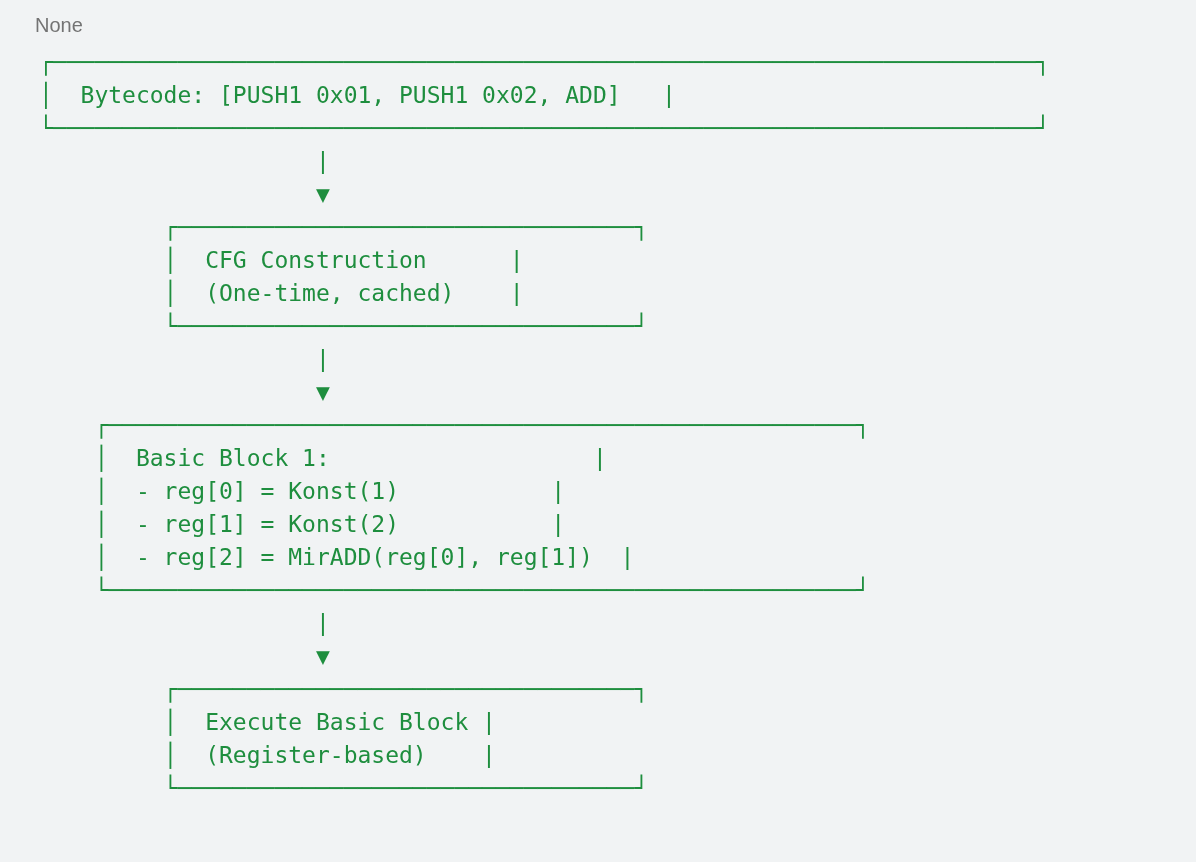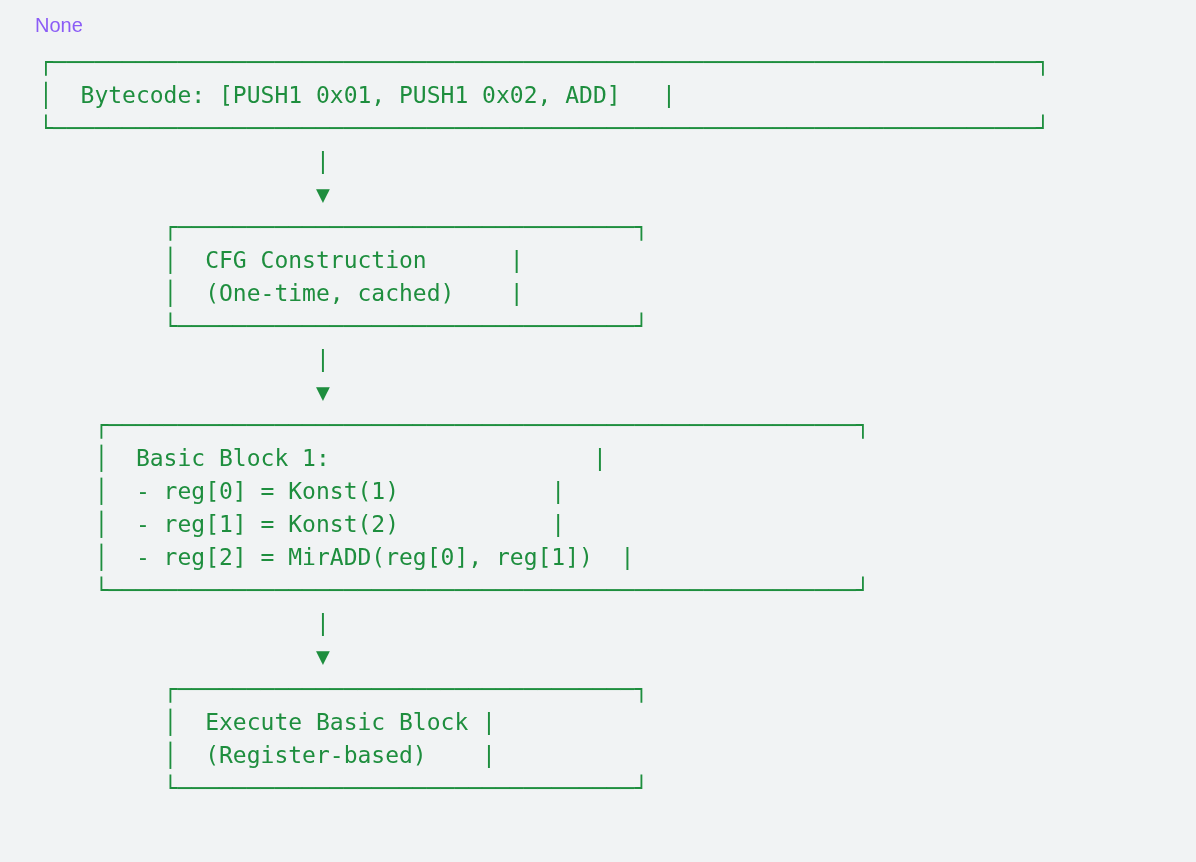--- a/index.html
+++ b/index.html
@@ -14,21 +14,21 @@
   }
   .output-panel {
     width: 100%;
     height: 100%;
   }
   .none-label {
     margin: 14px 0 0 35px;
     font-family: "Liberation Sans", sans-serif;
     font-size: 20px;
     font-weight: 400;
-    color: #8b5cf6;
+    color: #737373;
   }
   .ascii-diagram {
     margin: 9px 0 0 39px;
     font-family: "DejaVu Sans Mono", monospace;
     font-size: 23px;
     line-height: 33px;
     color: #1e8e3e;
     white-space: pre;
   }
 </style>

